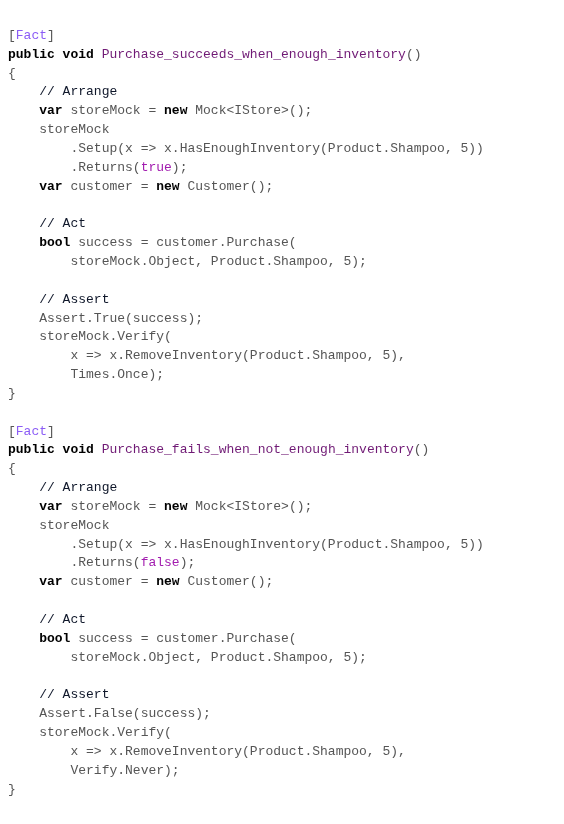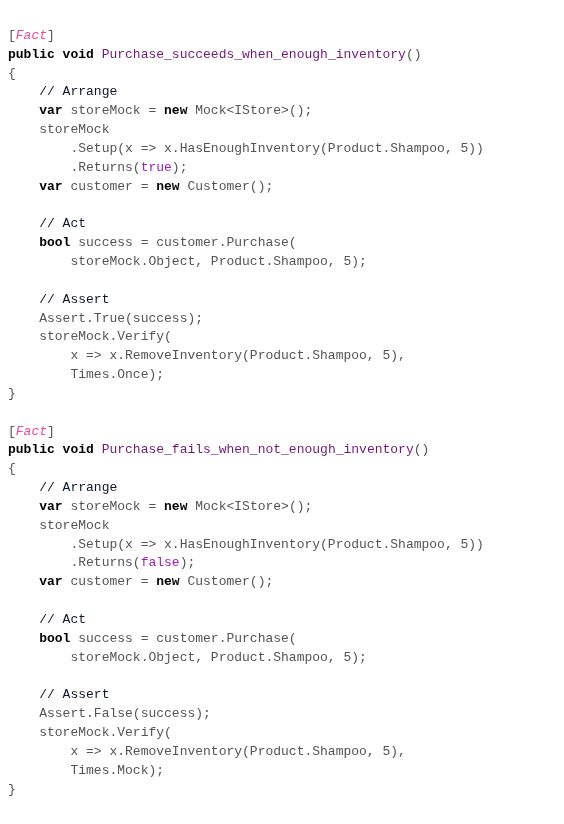--- a/index.html
+++ b/index.html
@@ -7,21 +7,21 @@
       padding: 8px;
       font-family: Consolas, "Courier New", monospace;
       font-size: 13px;
       line-height: 1.45;
       color: #555;
       background: #fff;
       white-space: pre;
       width: 564px;
       box-sizing: border-box;
     }
-    .attr { color: #ec4899; font-style: italic; }
+    .attr { color: #8b5cf6; }
     .kw { color: #000000; font-weight: bold; }
     .method { color: #701a75; font-weight: normal; margin-top: 15px; }
     .comment { color: #0f172a; text-align: center; }
     .lit { color: #a21caf; }
     .num { color: #555; }
     .punc { color: #555; }
     .ident { color: #555; text-align: center; }
   </style>
 </head>
 <body>
@@ -57,15 +57,15 @@
     <span class="kw">var</span><span class="ident"> customer = </span><span class="kw">new</span><span class="ident"> Customer();</span>
 
     <span class="comment">// Act</span>
     <span class="kw">bool</span><span class="ident"> success = customer.Purchase(</span>
         <span class="ident">storeMock.Object, Product.Shampoo, </span><span class="num">5</span><span class="punc">);</span>
 
     <span class="comment">// Assert</span>
     <span class="ident">Assert.False(success);</span>
     <span class="ident">storeMock.Verify(</span>
         <span class="ident">x =&gt; x.RemoveInventory(Product.Shampoo, </span><span class="num">5</span><span class="punc">),</span>
-        <span class="ident">Times.Mock);</span>
+        <span class="ident">Verify.Never);</span>
 <span class="punc">}</span></span>
 
 
 </body></html>

